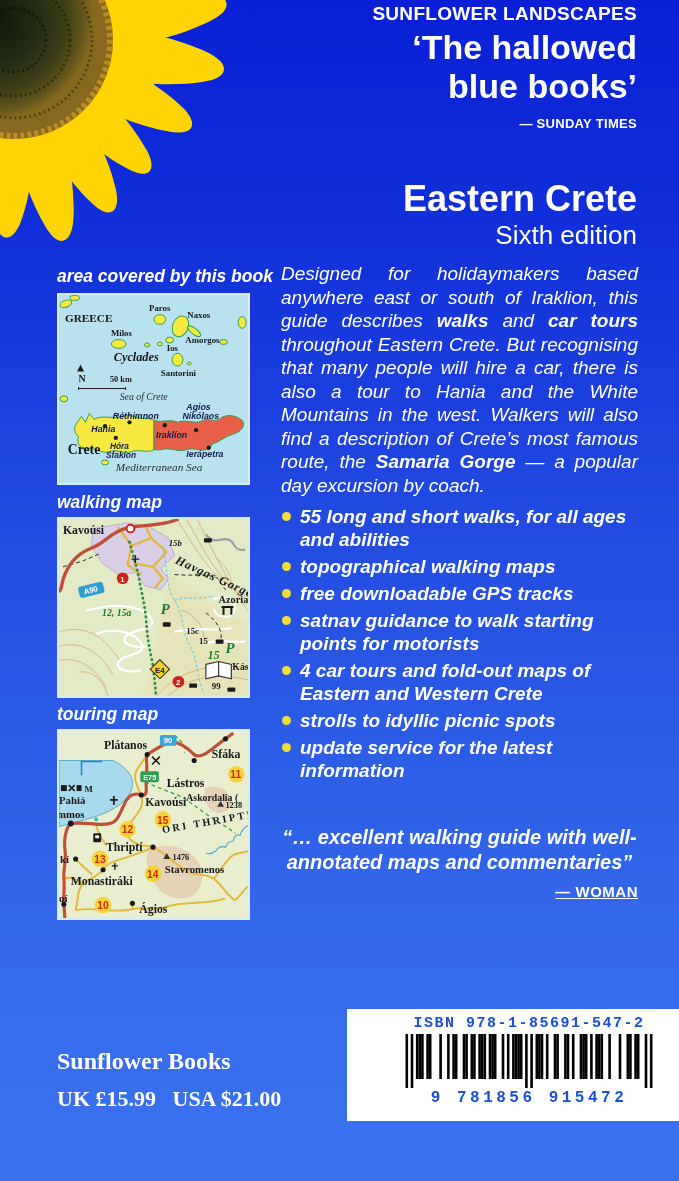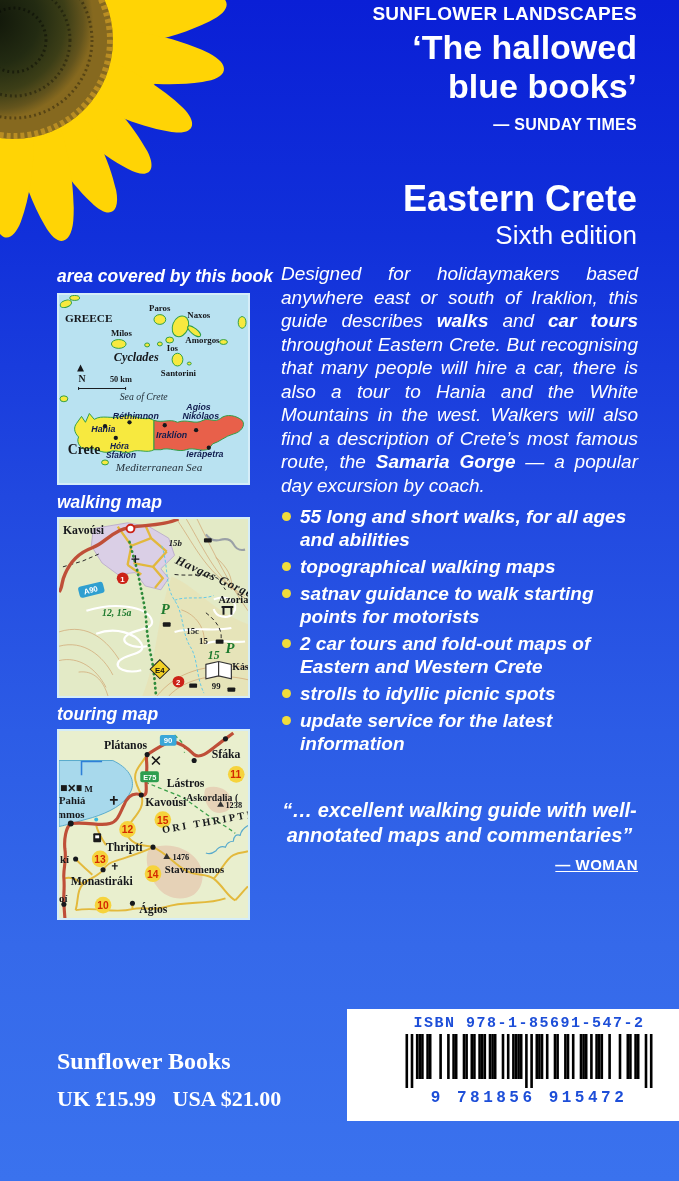--- a/index.html
+++ b/index.html
@@ -5,21 +5,21 @@
   html,body{margin:0;padding:0;background:#222;}
   #page{
     position:relative;width:679px;height:1181px;overflow:hidden;
     background:linear-gradient(180deg,#0a1fd6 0%,#1130da 20%,#2148e0 42%,#2c5ce6 62%,#3569ea 80%,#3a72ee 100%);
     font-family:"Liberation Sans",sans-serif;color:#fff;
   }
   
   .masthead{position:absolute;top:3px;right:42px;text-align:right;}
   .series{font-size:19px;font-weight:bold;letter-spacing:.3px;}
   .mast-quote{font-size:34px;font-weight:bold;line-height:1.16;margin-top:3px;}
-  .mast-src{font-size:16px;font-weight:bold;margin-top:9px;letter-spacing:.3px;}
+  .mast-src{font-size:13px;font-weight:bold;margin-top:9px;letter-spacing:.3px;}
   
   .title-block{position:absolute;top:181px;right:42px;text-align:right;}
   .title-main{font-size:36px;font-weight:bold;line-height:1;}
   .title-ed{font-size:26px;font-weight:normal;margin-top:3px;}
   
   .map-h{position:absolute;left:57px;font-style:italic;font-size:17.5px;font-weight:600;}
   #h-area{top:266px;} #h-walk{top:492px;} #h-tour{top:704px;}
   .map-box{position:absolute;left:57px;border:2px solid #d5edf8;line-height:0;background:#fff;}
   #map1{top:293px;} #map2{top:517px;} #map3{top:729px;}
   .map-box svg{display:block;}
@@ -347,22 +347,23 @@
       <text class="ms" x="1" y="134" font-size="11">kí</text>
       <text class="ms" x="0" y="174" font-size="11">oí</text>
     </svg>
   </div>
 
   <div class="right-col">
     <p class="desc"><span>Designed for holidaymakers based anywhere east or south of Iraklion, this guide describes </span><b>walks</b><span> and </span><b>car tours</b><span> throughout Eastern Crete. But recognising that many people will hire a car, there is also a tour to Hania and the White Mountains in the west. Walkers will also find a description of Crete’s most famous route, the </span><b>Samaria Gorge</b><span> — a popular day excursion by coach.</span></p>
     <ul class="bullets">
       <li>55 long and short walks, for all ages and abilities</li>
       <li>topographical walking maps</li>
+      <li>free downloadable GPS tracks</li>
       <li>satnav guidance to walk starting points for motorists</li>
-      <li>2 car tours and fold-out maps of Eastern and Western Crete</li>
+      <li>4 car tours and fold-out maps of Eastern and Western Crete</li>
       <li>strolls to idyllic picnic spots</li>
       <li>update service for the latest information</li>
     </ul>
     <div class="review">
       <div>“… excellent walking guide with well-</div>
       <div>annotated maps and commentaries”</div>
     </div>
     <div class="review-src">— WOMAN</div>
   </div>
 

